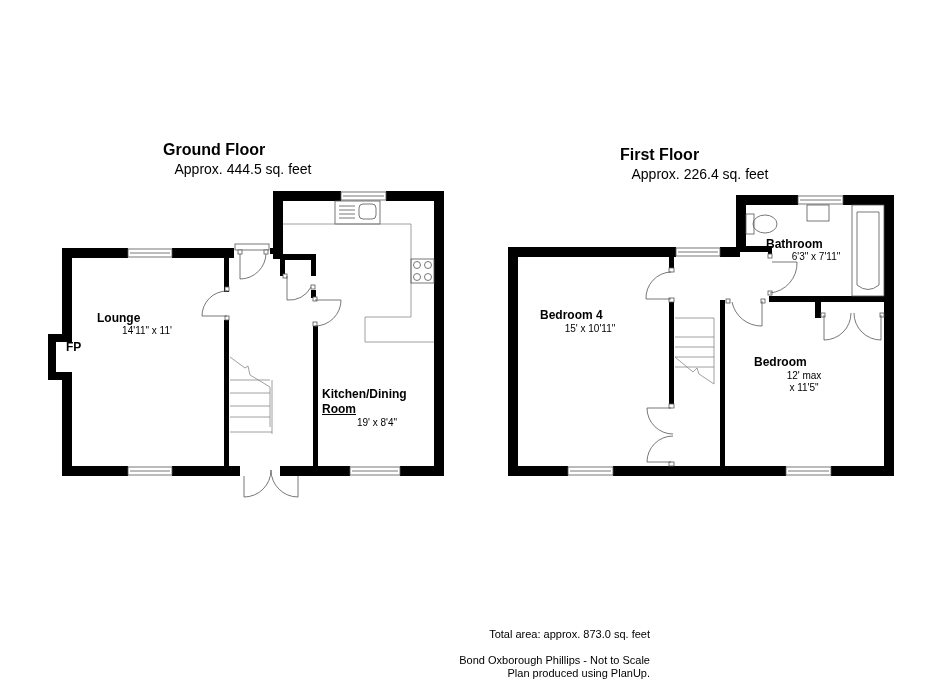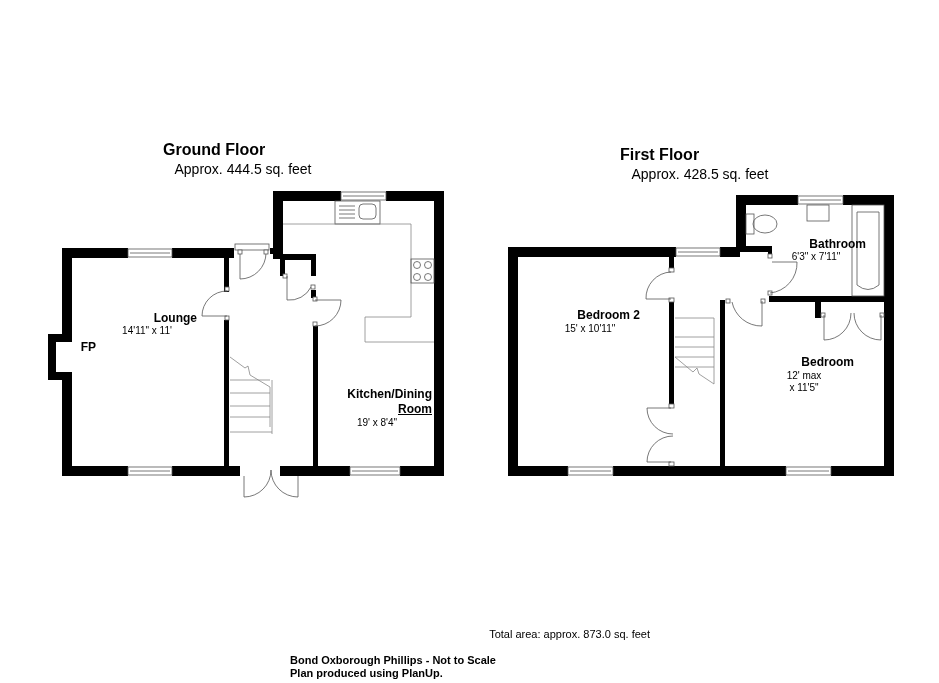--- a/index.html
+++ b/index.html
@@ -1,23 +1,23 @@
 <!DOCTYPE html>
 <html><head>
 <meta charset="utf-8">
 <style>
   html, body { margin: 0; padding: 0; background: #ffffff; }
   body { width: 939px; height: 683px; position: relative; overflow: hidden; font-family: "Liberation Sans", sans-serif; color: #000; }
   .abs { position: absolute; }
   .floor-title { font-weight: bold; font-size: 16px; text-align: left; white-space: nowrap; }
   .floor-area { font-size: 14px; text-align: center; white-space: nowrap; }
-  .room-name { font-weight: bold; font-size: 12px; text-align: right; white-space: nowrap; line-height: 14px; }
+  .room-name { font-weight: bold; font-size: 12px; text-align: left; white-space: nowrap; line-height: 14px; }
   .room-dim { font-size: 10px; text-align: center; white-space: nowrap; line-height: 12px; }
   .footer-total { font-size: 11px; text-align: right; white-space: nowrap; }
-  .footer-line { font-size: 11px; text-align: left; white-space: nowrap; line-height: 13px; font-weight: bold; }
+  .footer-line { font-size: 11px; text-align: right; white-space: nowrap; line-height: 13px; }
   svg.plan { position: absolute; left: 0; top: 0; }
 </style>
 </head>
 <body>
 
 <svg class="plan" width="939" height="683" viewBox="0 0 939 683">
 
   <g>
 
     <g fill="#000">
@@ -261,23 +261,23 @@
 
 <div class="abs room-name" style="left:97px; top:311px; width:100px;">Lounge</div>
 <div class="abs room-dim" style="left:97px; top:325px; width:100px;">14'11" x 11'</div>
 <div class="abs room-name" style="left:66px; top:340px; width:30px; font-size:12px;">FP</div>
 
 <div class="abs room-name" style="left:322px; top:387px; width:110px;">Kitchen/Dining</div>
 <div class="abs room-name" style="left:322px; top:402px; width:110px;text-decoration:underline;">Room</div>
 <div class="abs room-dim" style="left:322px; top:417px; width:110px;">19' x 8'4"</div>
 
 <div class="abs floor-title" style="left:620px; top:146px; width:160px;">First Floor</div>
-<div class="abs floor-area" style="left:620px; top:166px; width:160px;">Approx. 428.5 sq. feet</div>
-
-<div class="abs room-name" style="left:540px; top:308px; width:100px;">Bedroom 2</div>
+<div class="abs floor-area" style="left:620px; top:166px; width:160px;">Approx. 226.4 sq. feet</div>
+
+<div class="abs room-name" style="left:540px; top:308px; width:100px;">Bedroom 4</div>
 <div class="abs room-dim" style="left:540px; top:323px; width:100px;">15' x 10'11"</div>
 
 <div class="abs room-name" style="left:766px; top:237px; width:100px;">Bathroom</div>
 <div class="abs room-dim" style="left:766px; top:251px; width:100px;">6'3" x 7'11"</div>
 
 <div class="abs room-name" style="left:754px; top:355px; width:100px;">Bedroom</div>
 <div class="abs room-dim" style="left:754px; top:370px; width:100px;">12' max</div>
 <div class="abs room-dim" style="left:754px; top:382px; width:100px;">x 11'5"</div>
 
 <div class="abs footer-total" style="left:290px; top:628px; width:360px;">Total area: approx. 873.0 sq. feet</div>

